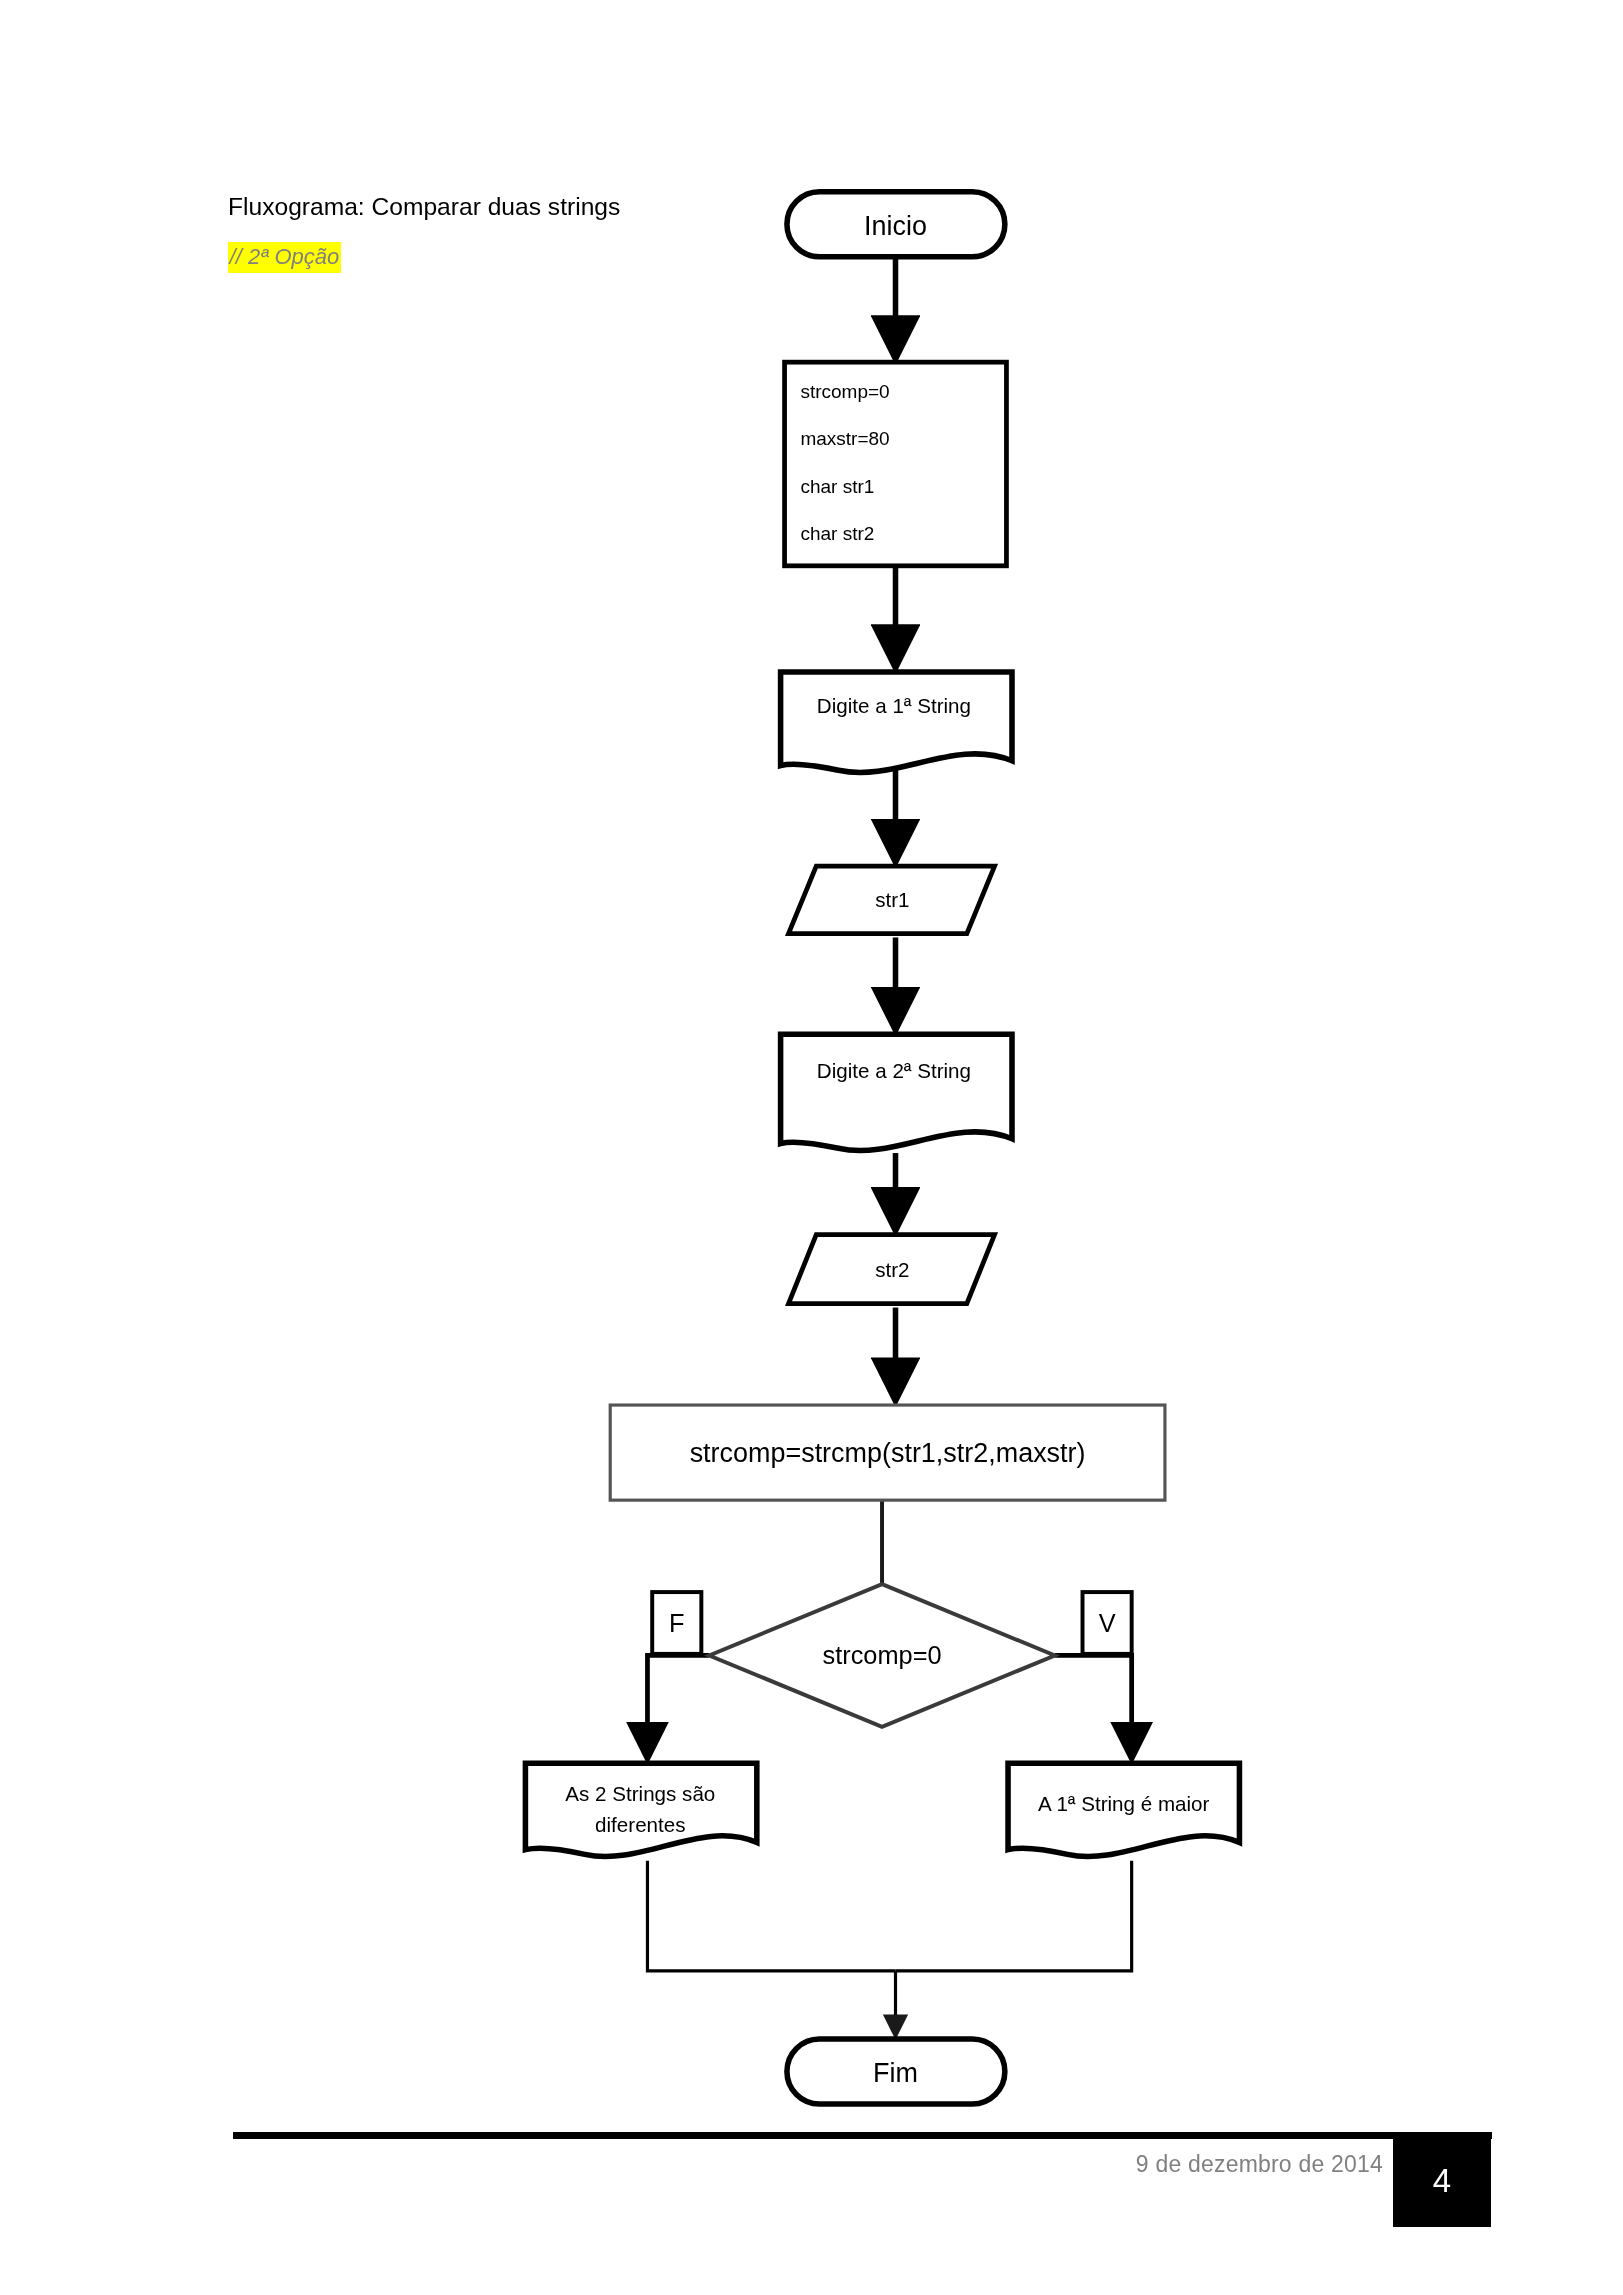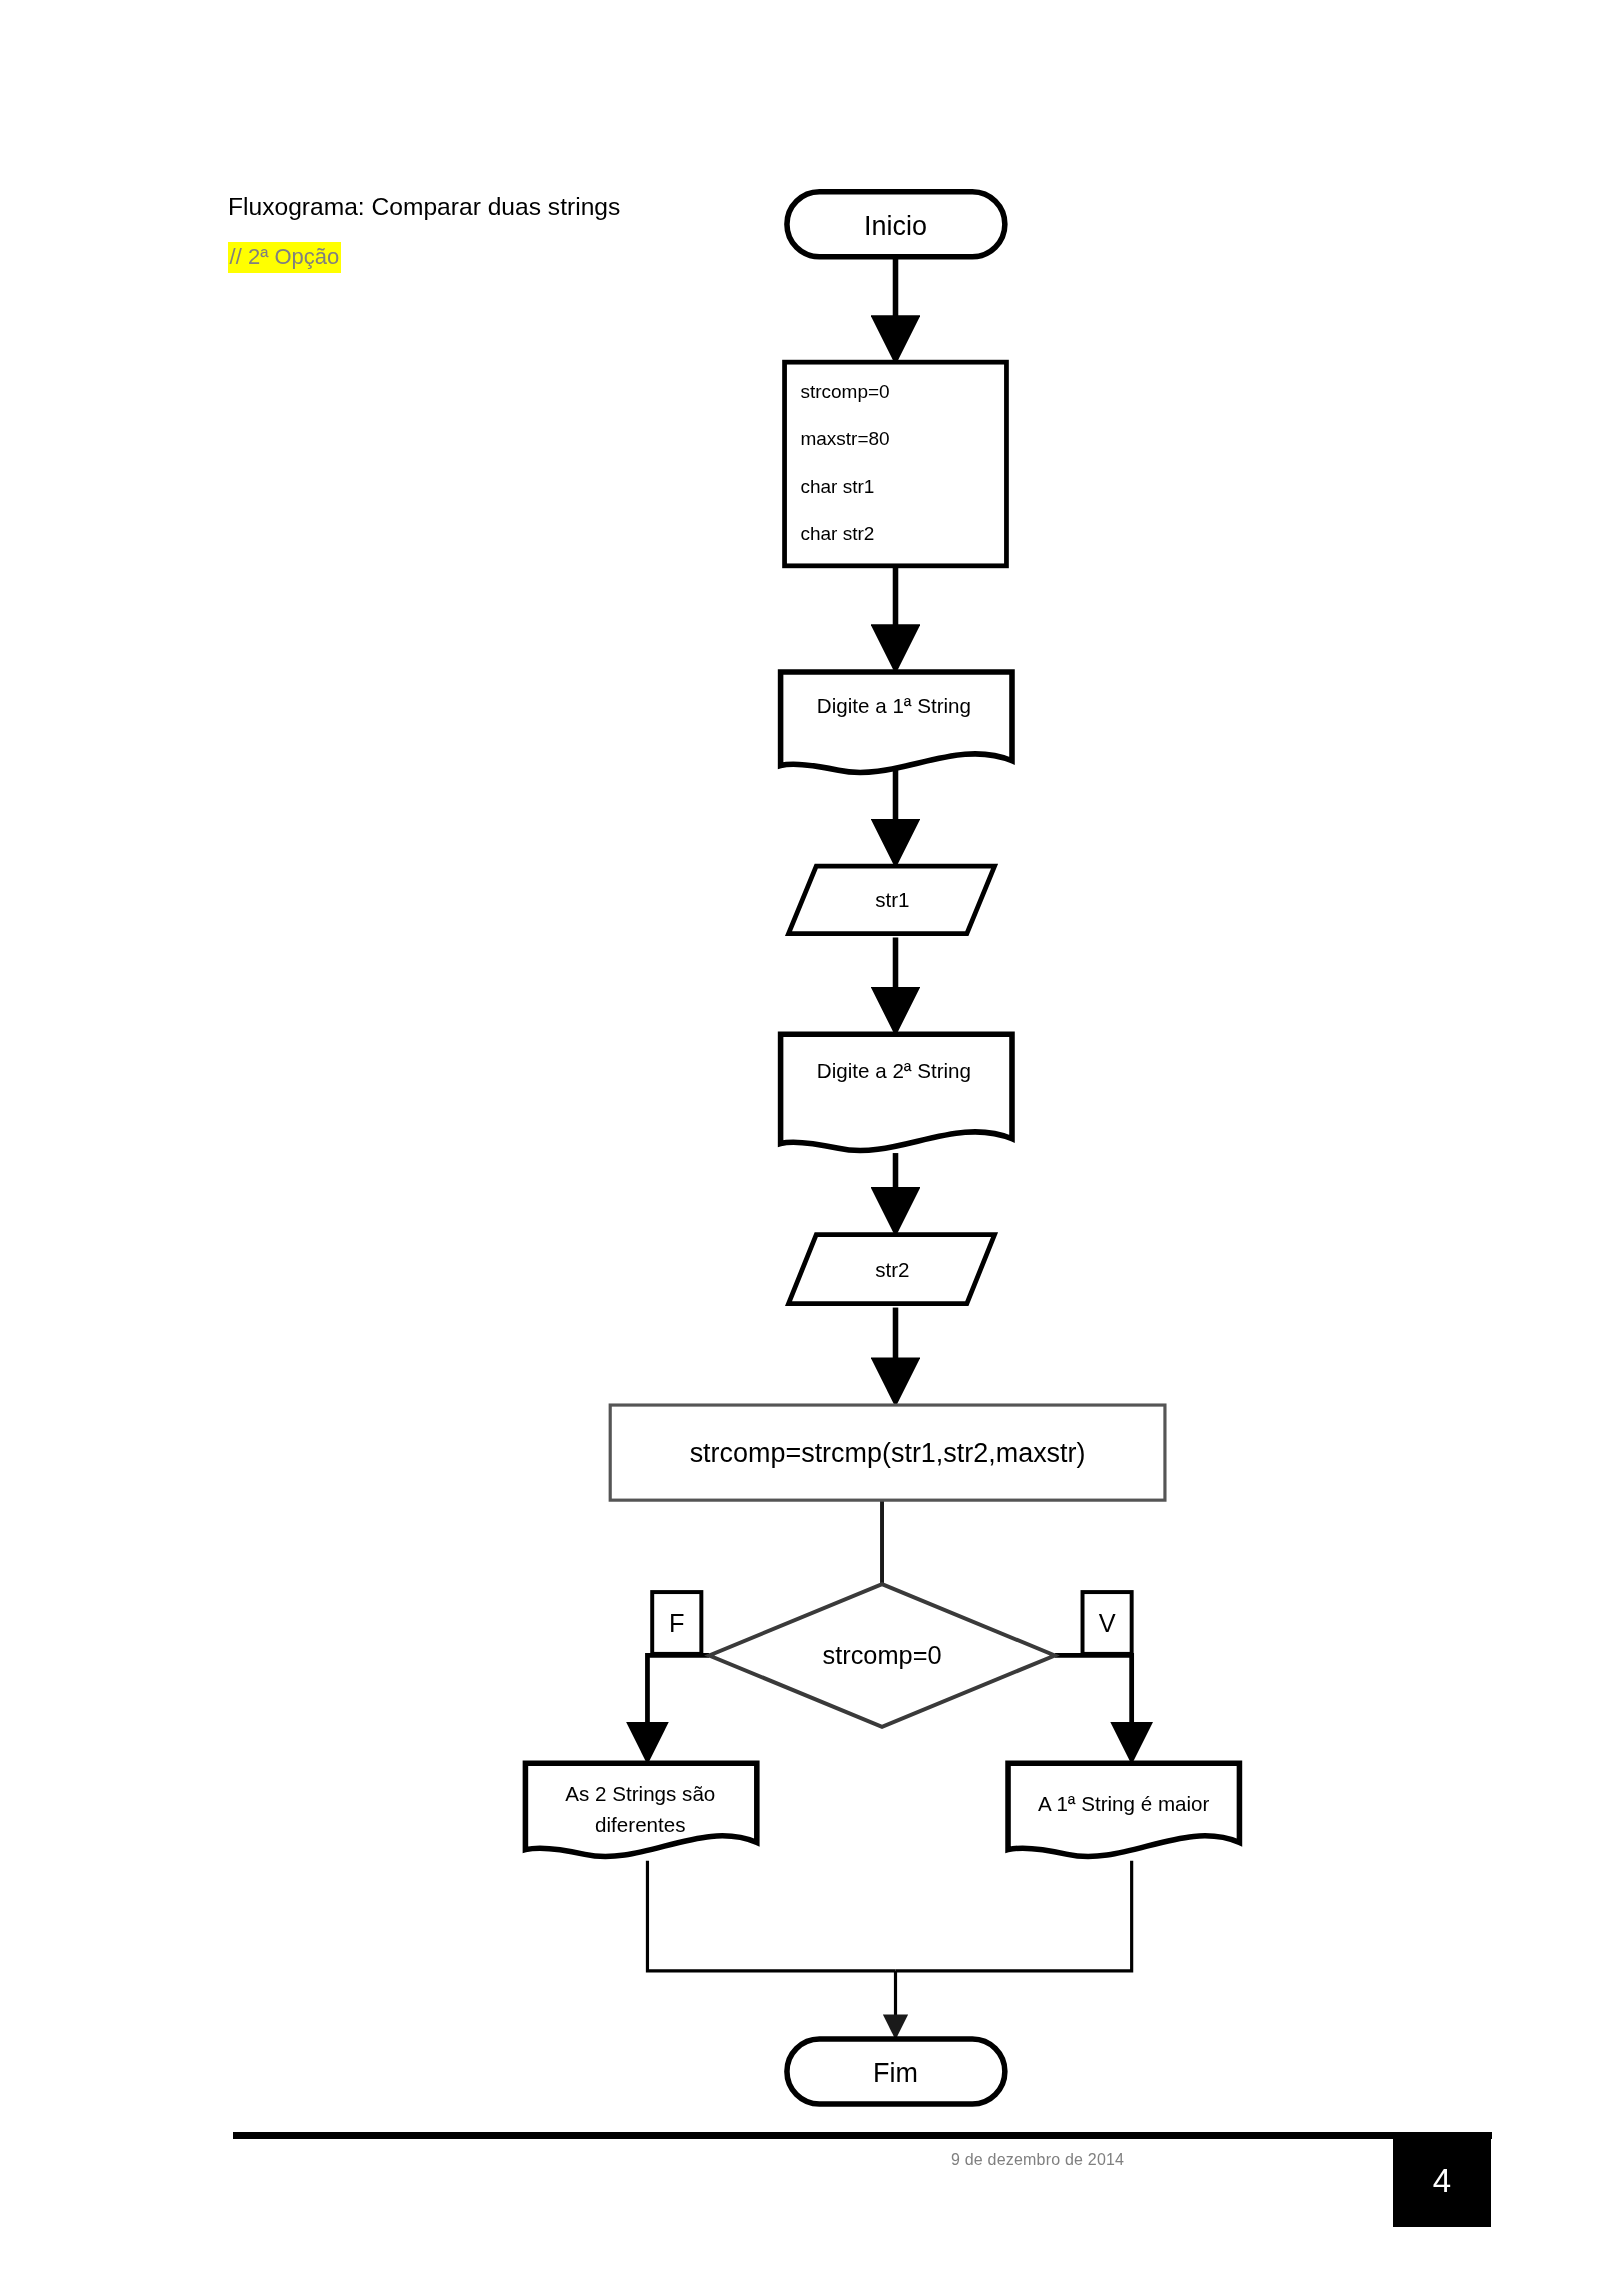--- a/index.html
+++ b/index.html
@@ -25,20 +25,21 @@
     width: 491px;
   }
   .heading-title {
     font-size: 24.6px;
     color: #000000;
     line-height: 1.35;
     white-space: nowrap;
   }
   .heading-note-wrap {
     margin-top: 19px;
+    font-style: italic;
   }
   .heading-note {
     display: inline-block;
     font-size: 22px;
     color: #808080;
     background: #ffff00;
     line-height: 1.28;
     padding: 0.8px 1.6px 1.6px 1.6px;
   }
 
@@ -62,22 +63,22 @@
     top: 2132px;
     width: 1259px;
     height: 7.1px;
     background: #000000;
   }
   .footer-date {
     position: absolute;
     left: 951px;
     top: 2151px;
     width: 432px;
-    text-align: left;
-    font-size: 16px;
+    text-align: right;
+    font-size: 23px;
     color: #808080;
     letter-spacing: 0.2px;
   }
   .footer-pagebox {
     position: absolute;
     left: 1393px;
     top: 2135px;
     width: 98px;
     height: 92px;
     background: #000000;

